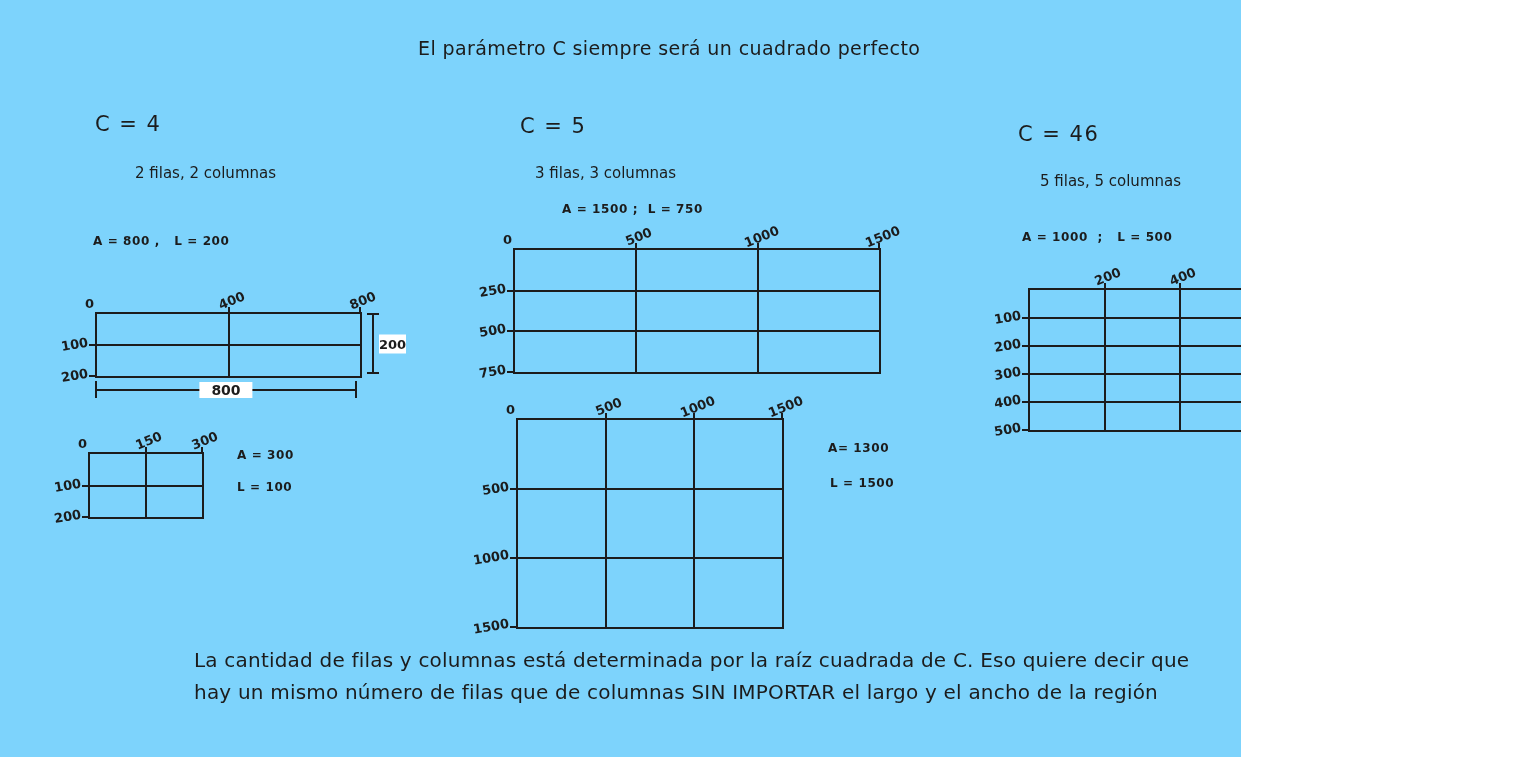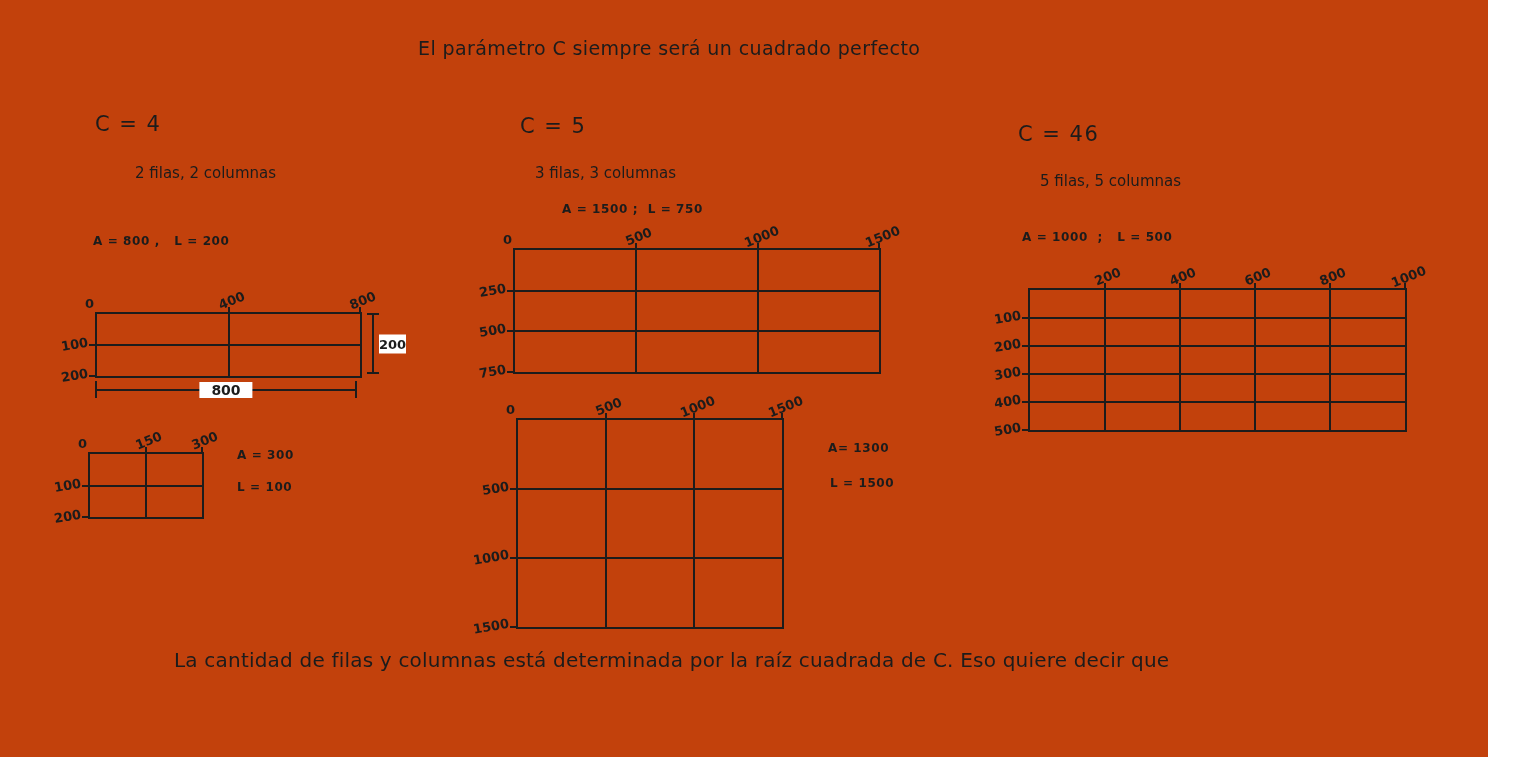--- a/index.html
+++ b/index.html
@@ -4,23 +4,23 @@
 <style>
   html, body {
     margin: 0;
     padding: 0;
     background: #ffffff;
     font-family: "DejaVu Sans", sans-serif;
     color: #1c1c1c;
   }
   .canvas {
     position: relative;
-    width: 1488px;
+    width: 1241px;
     height: 757px;
-    background: #c2410c;
+    background: #7dd3fc;
     overflow: hidden;
   }
   .hand { position: absolute; white-space: pre; }
   .title { font-size: 19px; letter-spacing: 0.4px; }
   .lbl-c { font-size: 21px; letter-spacing: 1.5px; }
   .lbl-rc { font-size: 15px; }
   .lbl-params { font-size: 12px; font-weight: bold; letter-spacing: 0.6px; }
   .footer { position: absolute; font-size: 20px; line-height: 32px; letter-spacing: 0.2px; }
 
   .grid { position: absolute; border: 2px solid #1c1c1c; }
@@ -184,17 +184,18 @@
       <div class="ytick" style="top: 40%;">200</div>
       <div class="ytickmark" style="top: 40%;"></div>
       <div class="ytick" style="top: 60%;">300</div>
       <div class="ytickmark" style="top: 60%;"></div>
       <div class="ytick" style="top: 80%;">400</div>
       <div class="ytickmark" style="top: 80%;"></div>
       <div class="ytick" style="top: 100%;">500</div>
       <div class="ytickmark" style="top: 100%;"></div>
     </div>
 
-  <div class="footer" style="left:174px; top:644px;">
+  <div class="footer" style="left:194px; top:644px;">
     <div>La cantidad de filas y columnas está determinada por la raíz cuadrada de C. Eso quiere decir que</div>
+    <div>hay un mismo número de filas que de columnas SIN IMPORTAR el largo y el ancho de la región</div>
   </div>
 
 </div>
 
 </body></html>

